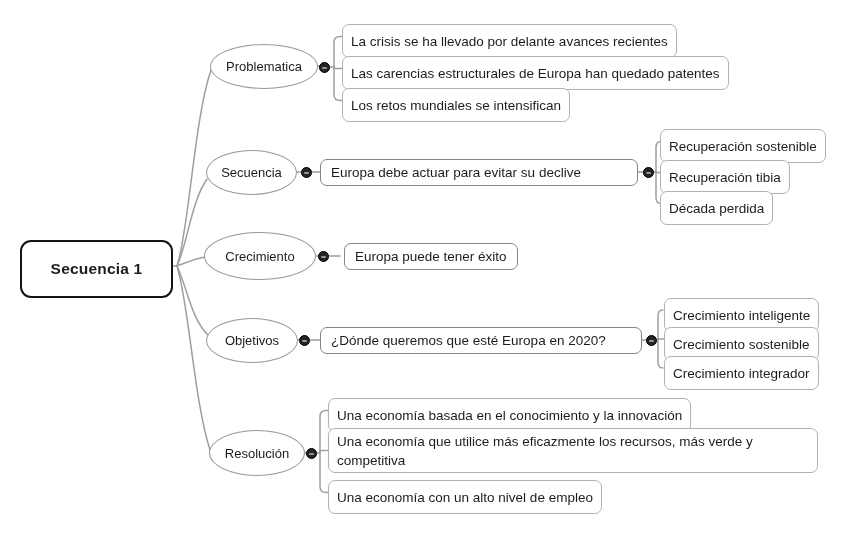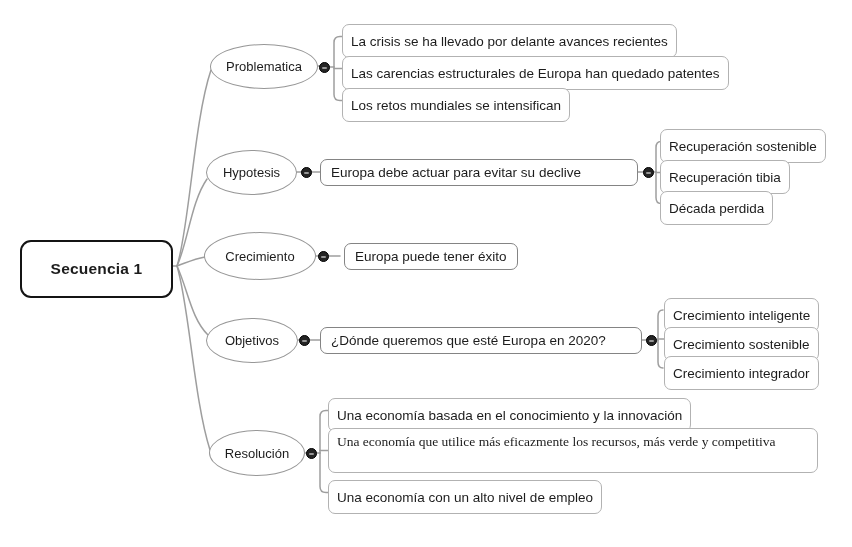--- a/index.html
+++ b/index.html
@@ -82,21 +82,21 @@
     <span>La crisis se ha llevado por delante avances recientes</span>
   </div>
   <div class="node leaf" style="left:342px;top:56px;">
     <span>Las carencias estructurales de Europa han quedado patentes</span>
   </div>
   <div class="node leaf" style="left:342px;top:88px;">
     <span>Los retos mundiales se intensifican</span>
   </div>
 
   <div class="node ellipse" style="left:206px;top:150px;width:91px;height:45px;">
-    <span>Hypotesis</span>
+    <span>Secuencia</span>
   </div>
   <div class="toggle" style="left:301px;top:167px;">
       <span class="dash"></span>
     </div>
   <div class="node mainbox" style="left:320px;top:159px;width:318px;">
     <span>Europa debe actuar para evitar su declive</span>
   </div>
   <div class="toggle" style="left:643px;top:167px;">
       <span class="dash"></span>
     </div>
@@ -144,20 +144,20 @@
 
   <div class="node ellipse" style="left:209px;top:430px;width:96px;height:46px;">
     <span>Resolución</span>
   </div>
   <div class="toggle" style="left:306px;top:448px;">
       <span class="dash"></span>
     </div>
   <div class="node leaf" style="left:328px;top:398px;">
     <span>Una economía basada en el conocimiento y la innovación</span>
   </div>
-  <div class="node leaf multiline" style="left:328px;top:428px;font-family:Liberation Serif, serif;">
+  <div class="node leaf multiline" style="left:328px;top:428px;">
     <span>Una economía que utilice más eficazmente los recursos, más verde y competitiva</span>
   </div>
   <div class="node leaf" style="left:328px;top:480px;">
     <span>Una economía con un alto nivel de empleo</span>
   </div>
 
 </div>
 
 </body></html>

